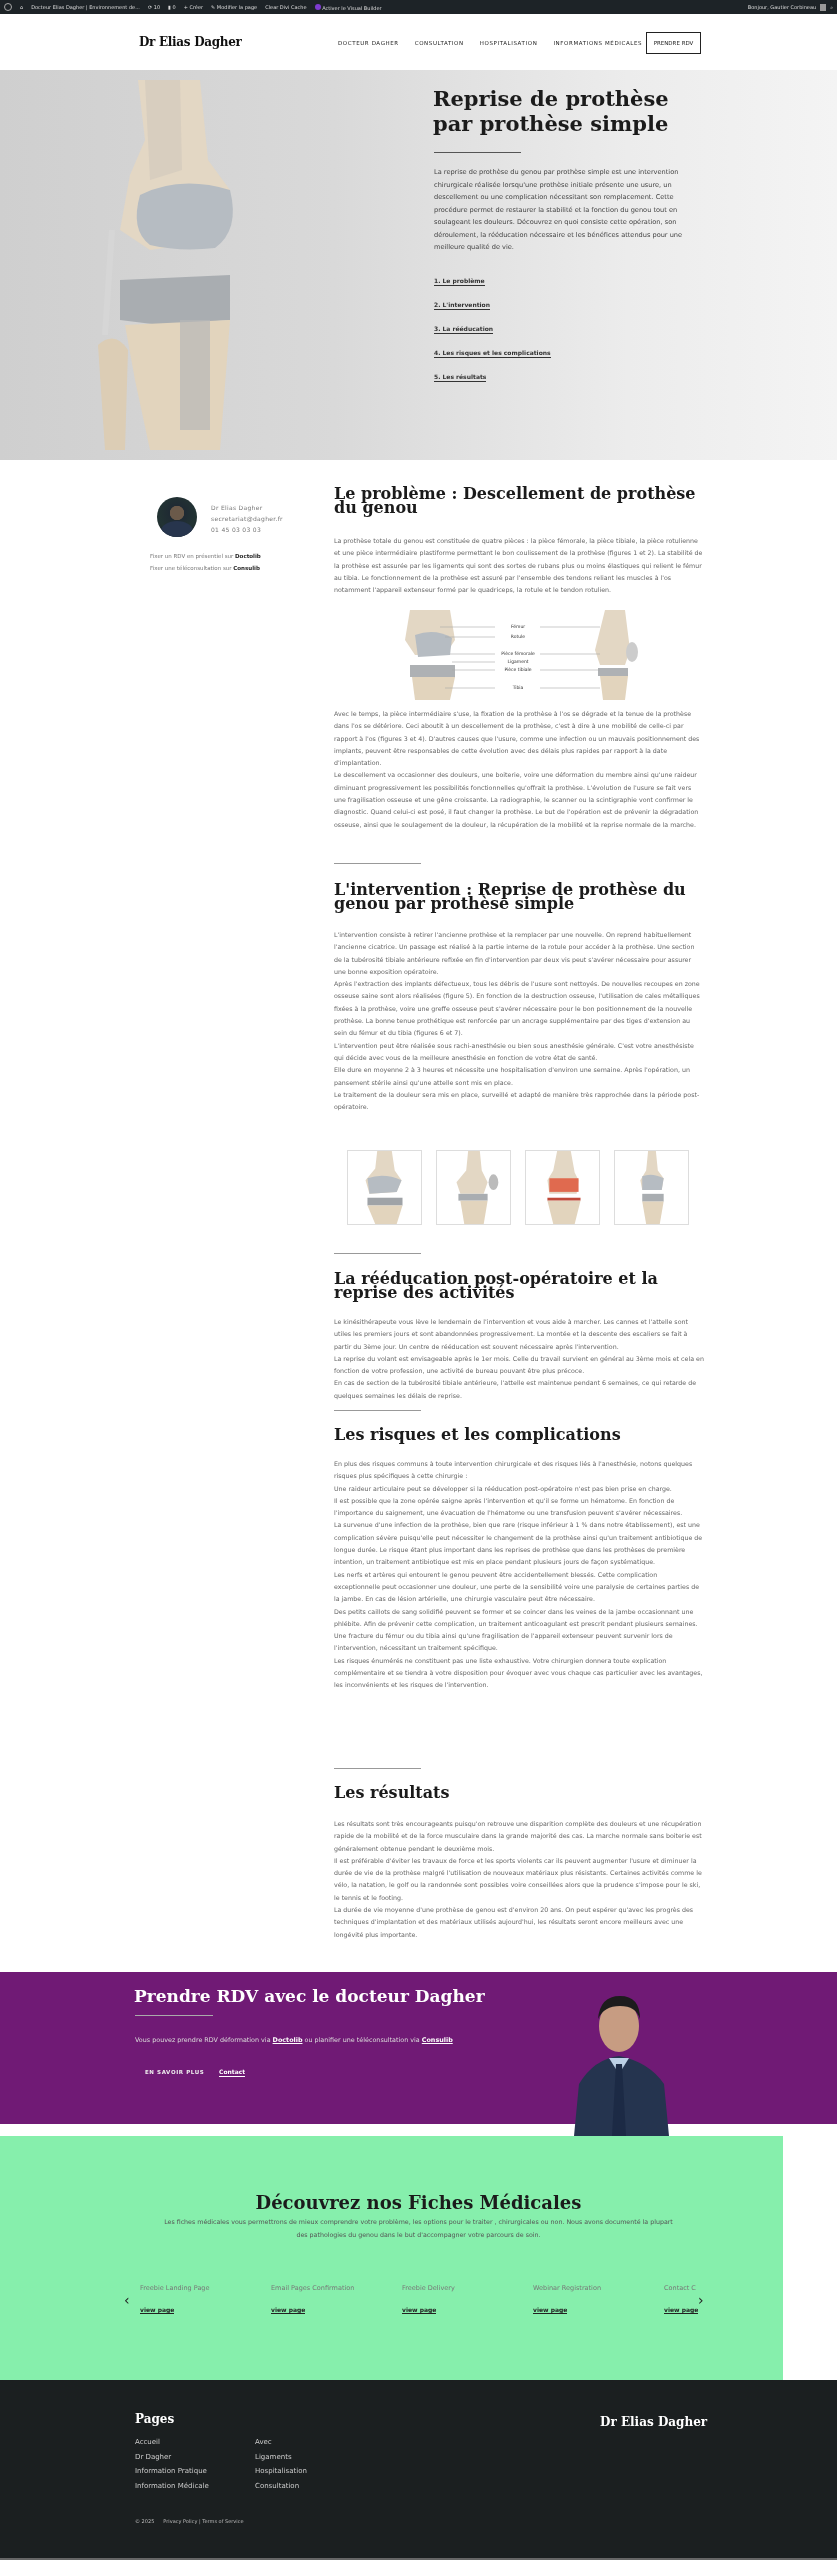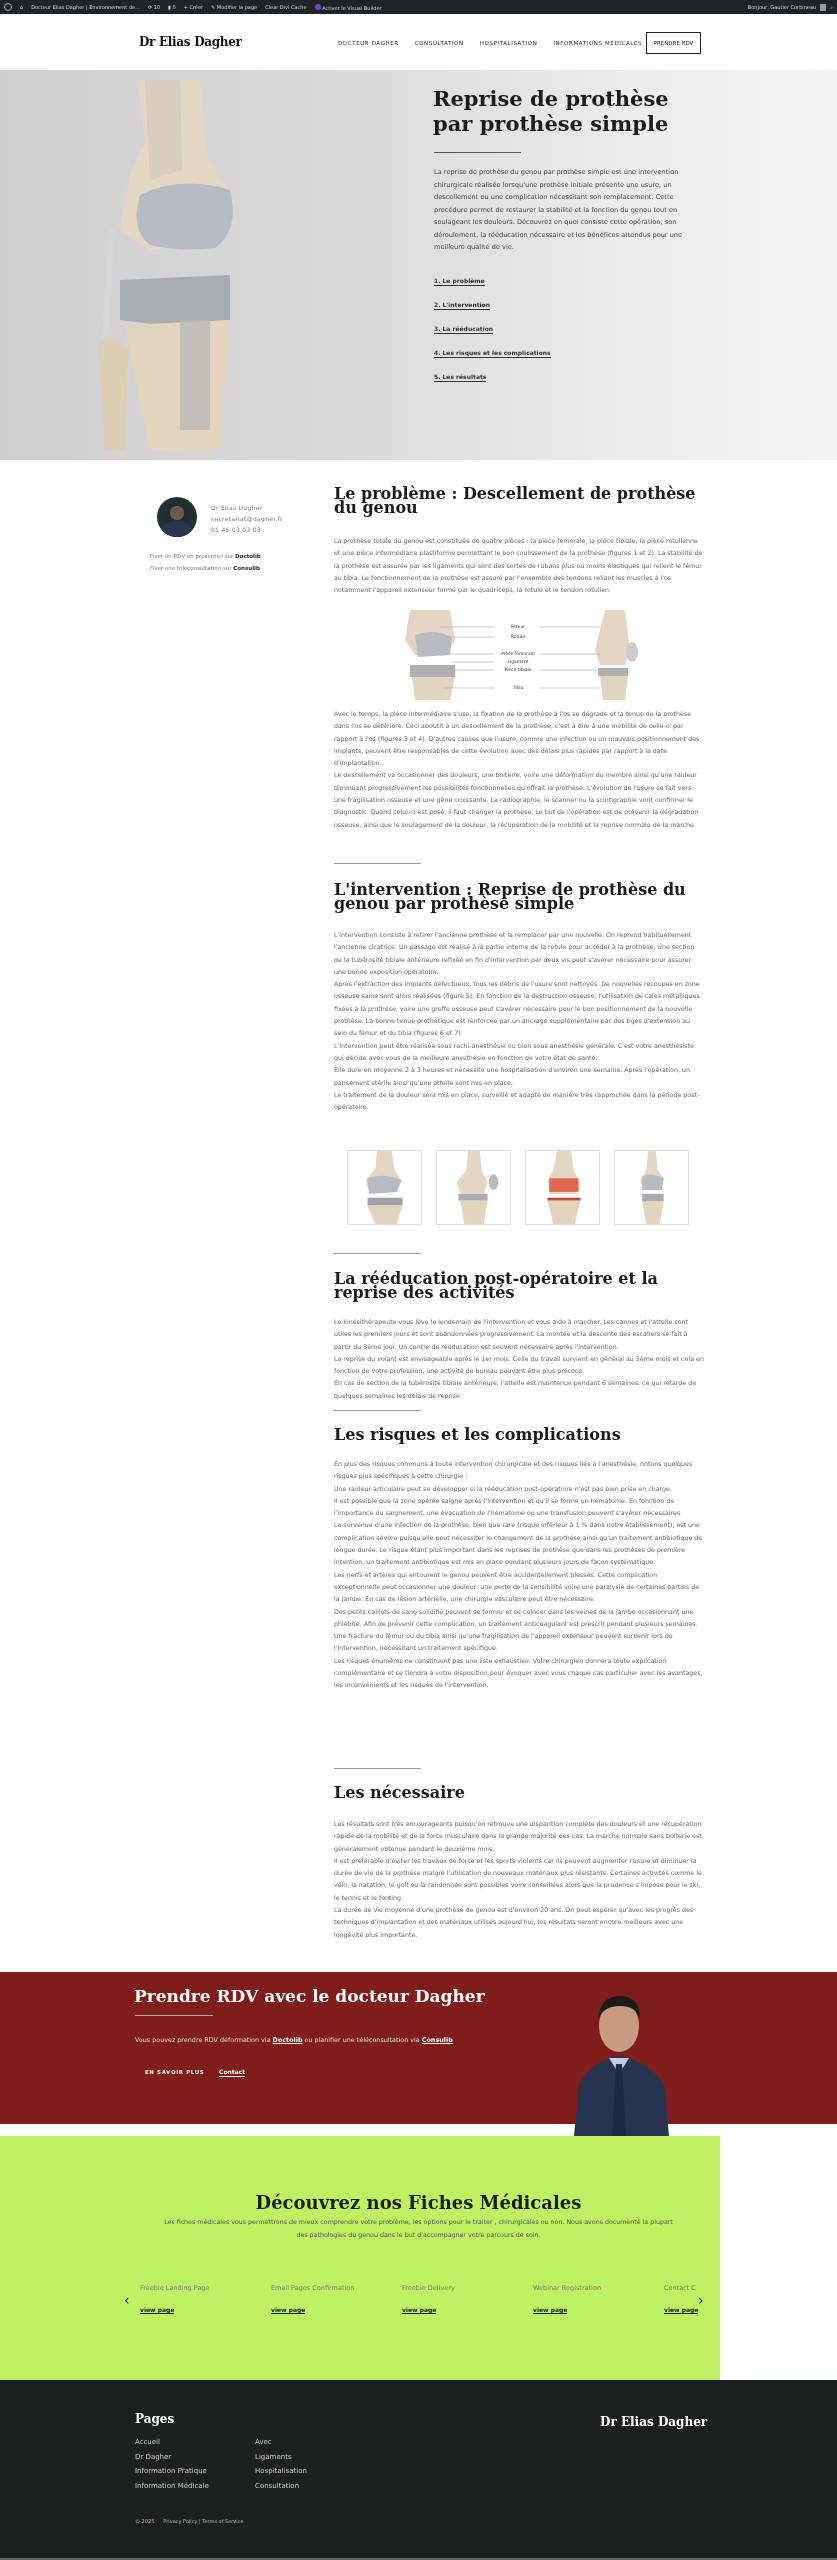--- a/index.html
+++ b/index.html
@@ -33,30 +33,30 @@
 .fix b{color:#222}
 
 .content{position:absolute;left:334px;width:370px}
 .content h2{font-size:16px;line-height:14px;color:#1b1b1b;font-weight:bold}
 .content p{font-size:6.3px;line-height:12.3px;color:#666}
 .divider{position:absolute;left:334px;width:87px;height:1px;background:#999}
 .figure-wide{position:absolute;left:400px;top:610px;width:240px;height:90px}
 .fig-row{position:absolute;left:347px;top:1150px;display:flex;gap:14px}
 .fig{width:75px;height:75px;border:1px solid #ddd;background:#fff;position:relative}
 
-.cta{position:absolute;top:1972px;left:0;width:837px;height:152px;background:#7f1d1d}
+.cta{position:absolute;top:1972px;left:0;width:837px;height:152px;background:#701a75}
 .cta h2{position:absolute;left:134px;top:14px;color:#fff;font-size:17px;font-weight:bold}
 .cta .rule{position:absolute;left:135px;top:43px;width:78px;height:1px;background:#aaa}
 .cta p{position:absolute;left:135px;top:64px;font-size:6.4px;color:#ddd}
 .cta p a{color:#fff;font-weight:bold;text-decoration:underline}
 .cta .more{position:absolute;left:145px;top:97px;font-size:5.5px;color:#eee;font-weight:bold;letter-spacing:0.6px}
 .cta .contactlink{position:absolute;left:219px;top:96px;font-size:6px;color:#fff;font-weight:bold;border-bottom:1px solid #fff;padding-bottom:1px}
 .doctor{position:absolute;left:564px;top:12px;width:110px;height:152px}
 
-.fiches{position:absolute;top:2136px;left:0;width:720px;height:244px;background:#bef264}
+.fiches{position:absolute;top:2136px;left:0;width:783px;height:244px;background:#86efac}
 .fiches h2{position:absolute;left:0;width:837px;text-align:center;top:56px;font-size:18px;color:#1b1b1b;font-weight:bold}
 .fiches .desc{position:absolute;left:160px;width:517px;text-align:center;top:80px;font-size:6.3px;line-height:12.5px;color:#555}
 .slider{position:absolute;left:128px;top:148px;width:575px;height:40px}
 .slide{position:absolute;top:0;width:110px}
 .slide .t{font-size:6.5px;color:#777}
 .slide .v{font-size:6px;color:#222;font-weight:bold;margin-top:14px;border-bottom:1px solid #222;display:inline-block}
 .arrow{position:absolute;top:8px;font-size:14px;color:#222}
 
 .footer{position:absolute;top:2380px;left:0;width:837px;height:180px;background:#1b1f20}
 .footer .pages{position:absolute;left:135px;top:32px;color:#fff;font-size:12px;font-weight:bold}
@@ -233,21 +233,21 @@
 Il est possible que la zone opérée saigne après l'intervention et qu'il se forme un hématome. En fonction de l'importance du saignement, une évacuation de l'hématome ou une transfusion peuvent s'avérer nécessaires.
 La survenue d'une infection de la prothèse, bien que rare (risque inférieur à 1 % dans notre établissement), est une complication sévère puisqu'elle peut nécessiter le changement de la prothèse ainsi qu'un traitement antibiotique de longue durée. Le risque étant plus important dans les reprises de prothèse que dans les prothèses de première intention, un traitement antibiotique est mis en place pendant plusieurs jours de façon systématique.
 Les nerfs et artères qui entourent le genou peuvent être accidentellement blessés. Cette complication exceptionnelle peut occasionner une douleur, une perte de la sensibilité voire une paralysie de certaines parties de la jambe. En cas de lésion artérielle, une chirurgie vasculaire peut être nécessaire.
 Des petits caillots de sang solidifié peuvent se former et se coincer dans les veines de la jambe occasionnant une phlébite. Afin de prévenir cette complication, un traitement anticoagulant est prescrit pendant plusieurs semaines.
 Une fracture du fémur ou du tibia ainsi qu'une fragilisation de l'appareil extenseur peuvent survenir lors de l'intervention, nécessitant un traitement spécifique.
 Les risques énumérés ne constituent pas une liste exhaustive. Votre chirurgien donnera toute explication complémentaire et se tiendra à votre disposition pour évoquer avec vous chaque cas particulier avec les avantages, les inconvénients et les risques de l'intervention.</p>
 </div>
 <div class="divider" style="top:1768px"></div>
 
 <div class="content" style="top:1786px">
-  <h2 class="serif">Les nécessaire</h2>
+  <h2 class="serif">Les résultats</h2>
   <p style="margin-top:18px;white-space:pre-line">Les résultats sont très encourageants puisqu'on retrouve une disparition complète des douleurs et une récupération rapide de la mobilité et de la force musculaire dans la grande majorité des cas. La marche normale sans boiterie est généralement obtenue pendant le deuxième mois.
 Il est préférable d'éviter les travaux de force et les sports violents car ils peuvent augmenter l'usure et diminuer la durée de vie de la prothèse malgré l'utilisation de nouveaux matériaux plus résistants. Certaines activités comme le vélo, la natation, le golf ou la randonnée sont possibles voire conseillées alors que la prudence s'impose pour le ski, le tennis et le footing.
 La durée de vie moyenne d'une prothèse de genou est d'environ 20 ans. On peut espérer qu'avec les progrès des techniques d'implantation et des matériaux utilisés aujourd'hui, les résultats seront encore meilleurs avec une longévité plus importante.</p>
 </div>
 
 <div class="cta">
   <h2 class="serif">Prendre RDV avec le docteur Dagher</h2>
   <div class="rule"></div>
   <p><span>Vous pouvez prendre RDV déformation via</span> <a>Doctolib</a> <span>ou planifier une téléconsultation via</span> <a>Consulib</a></p>
   <span class="more">EN SAVOIR PLUS</span>

